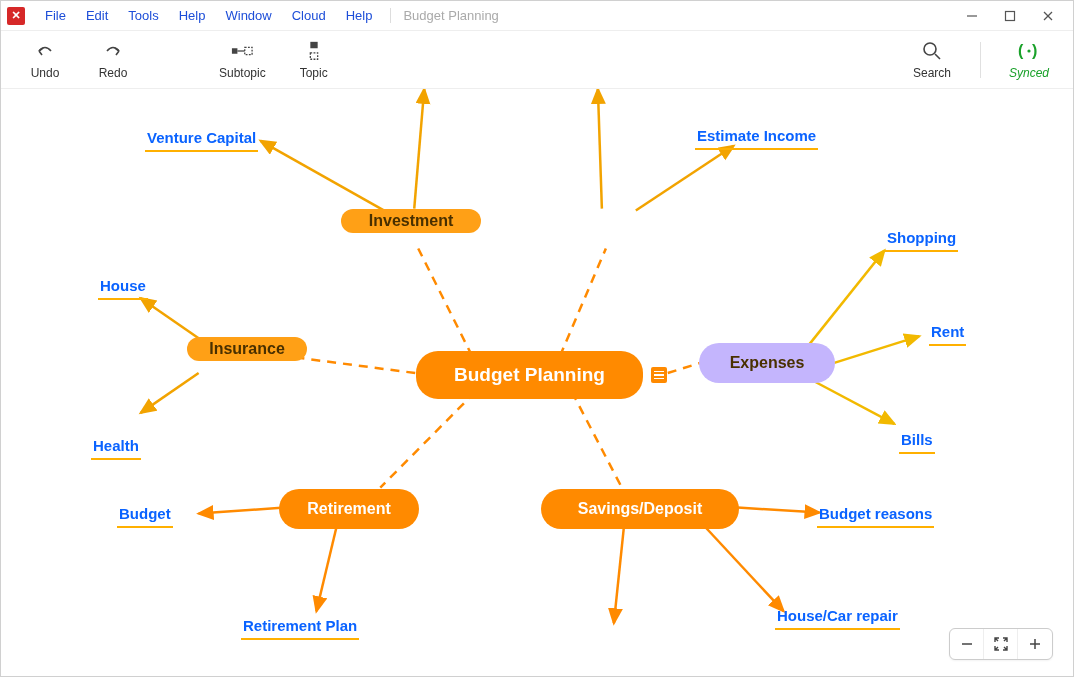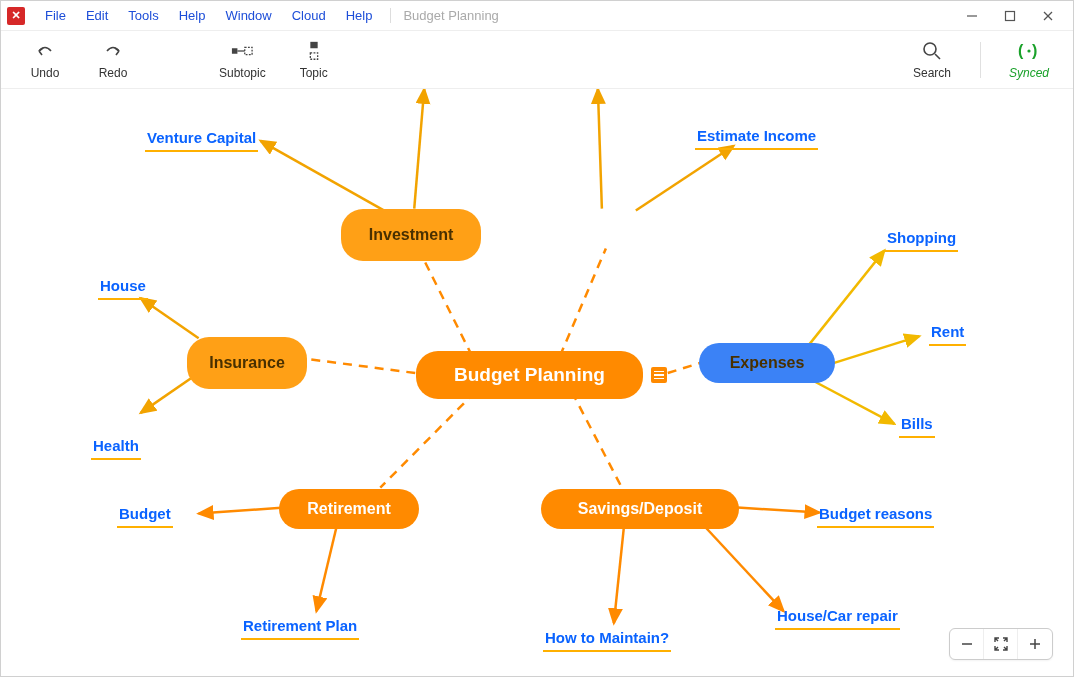--- a/index.html
+++ b/index.html
@@ -87,23 +87,23 @@
     position: absolute;
     border-radius: 22px;
     font-weight: 700;
     display: flex; align-items: center; justify-content: center;
     color: #2a2a2a;
     padding: 0 18px;
     white-space: nowrap;
     cursor: pointer;
   }
   .node-center { background: #ff8a00; color: #fff; font-size: 19px; height: 48px; }
-  .node-orange { background: #ffa016; color: #493000; font-size: 16px; height: 52px; }
+  .node-orange { background: #ffa016; color: #493000; font-size: 16px; height: 24px; }
   .node-orange2 { background: #ff8a00; color: #fff; font-size: 16px; height: 40px; }
-  .node-yellow { background: #3b82f6; color: #493000; font-size: 16px; height: 40px; }
+  .node-yellow { background: #c4b5fd; color: #493000; font-size: 16px; height: 40px; }
   .leaf {
     position: absolute;
     color: #0a63ff;
     font-weight: 700;
     font-size: 15px;
     border-bottom: 2px solid #ffb000;
     padding: 0 2px 4px 2px;
     white-space: nowrap;
     cursor: pointer;
   }
@@ -287,26 +287,25 @@
   <div class="node node-yellow" style="left:698px; top:254px; width:136px;">Expenses</div>
   <div class="node node-orange2" style="left:540px; top:400px; width:198px;">Savings/Deposit</div>
   <div class="node node-orange2" style="left:278px; top:400px; width:140px;">Retirement</div>
 
   <div class="leaf" style="left:144px; top:40px;">Venture Capital</div>
   <div class="leaf" style="left:694px; top:38px;">Estimate Income</div>
   <div class="leaf" style="left:97px;  top:188px;">House</div>
   <div class="leaf" style="left:90px;  top:316px;margin-top:32px;">Health</div>
   <div class="leaf" style="left:884px; top:140px;">Shopping</div>
   <div class="leaf" style="left:928px; top:234px;">Rent</div>
-  <div class="leaf" style="left:898px; top:326px;">Bills</div>
+  <div class="leaf" style="left:898px; top:342px;">Bills</div>
   <div class="leaf" style="left:116px; top:416px;">Budget</div>
   <div class="leaf" style="left:240px; top:528px;">Retirement Plan</div>
   <div class="leaf" style="left:816px; top:416px;">Budget reasons</div>
   <div class="leaf" style="left:774px; top:518px;">House/Car repair</div>
-  <div class="leaf" style="left:542px; top:540px;">How to Maintain?</div>
 
   <div class="zoom-ctl">
     <div class="zoom-btn">
       <svg width="14" height="14" viewBox="0 0 14 14">
           <line x1="2" y1="7" x2="12" y2="7" stroke="currentColor" stroke-width="1.5"></line>
         </svg>
     </div>
     <div class="zoom-btn">
       <svg width="16" height="16" viewBox="0 0 16 16">
         <path d="M2 6 L2 2 L6 2 M5 5 L2 2" fill="none" stroke="currentColor" stroke-width="1.4"></path>

